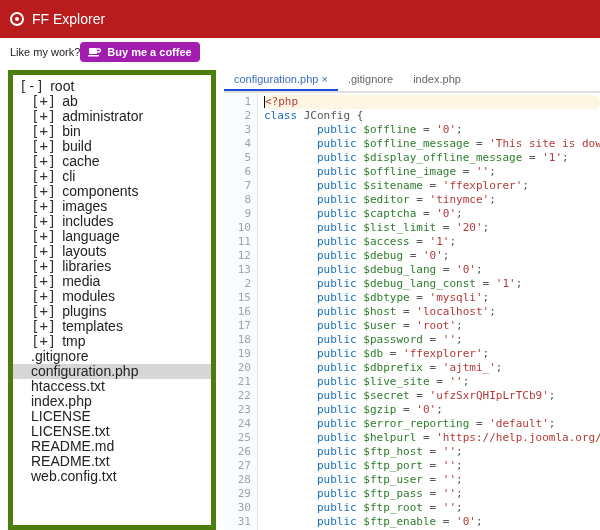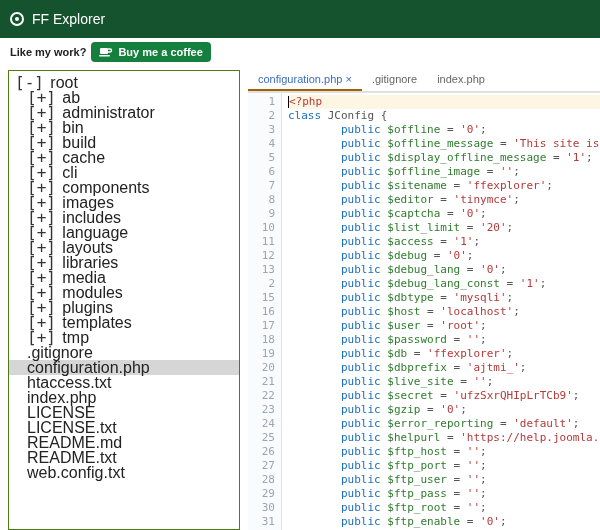--- a/index.html
+++ b/index.html
@@ -1,41 +1,41 @@
 <!DOCTYPE html>
 <html><head>
 <meta charset="utf-8">
 <style>
   * { box-sizing: border-box; margin: 0; padding: 0; }
   body { font-family: Arial, Helvetica, sans-serif; font-size: 12px; color: #333; background: #fff; width: 600px; height: 530px; overflow: hidden; }
-  .header { background: #14532d; color: #fff; height: 38px; display: flex; align-items: center; padding: 0 10px; }
+  .header { background: #b91c1c; color: #fff; height: 38px; display: flex; align-items: center; padding: 0 10px; }
   .header .logo { width: 14px; height: 14px; border: 2px solid #fff; border-radius: 50%; margin-right: 8px; position: relative; }
   .header .logo::after { content: ''; position: absolute; left: 3px; top: 3px; width: 4px; height: 4px; background: #fff; border-radius: 50%; }
   .header .title { font-size: 14px; font-weight: 400; }
   .toolbar { height: 28px; display: flex; align-items: center; padding: 2px 10px; }
-  .like { font-size: 11px; font-weight: 700; color: #222; margin-right: 5px; }
-  .coffee { background: #15803d; color: #fff; border-radius: 4px; padding: 3px 8px; font-size: 11px; font-weight: 700; display: inline-flex; align-items: center; cursor: pointer; }
+  .like { font-size: 11px; font-weight: 400; color: #222; }
+  .coffee { background: #a21caf; color: #fff; border-radius: 4px; padding: 3px 8px; font-size: 11px; font-weight: 700; display: inline-flex; align-items: center; cursor: pointer; }
   .coffee .cup { margin-right: 5px; }
   .main { display: flex; height: calc(530px - 38px - 28px); }
-  .sidebar { width: 232px; border: 1px solid #4d7c0f; margin-left: 8px; margin-top: 4px; overflow: auto; font-size: 16px; line-height: 15px; padding: 4px 0; }
+  .sidebar { width: 208px; border: 5px solid #4d7c0f; margin-left: 8px; margin-top: 4px; overflow: auto; font-size: 14px; line-height: 15px; padding: 4px 0; }
   .sidebar .node { white-space: nowrap; padding: 0 4px; cursor: pointer; }
   .sidebar .node.d0 { padding-left: 6px; }
   .sidebar .node.d1 { padding-left: 18px; }
   .sidebar .node.selected { background: #d6d6d6; }
   .sidebar .toggle { color: #333; margin-right: 2px; font-family: monospace; }
   .sidebar .filelabel { color: #222; }
   .editor-wrap { flex: 1; display: flex; flex-direction: column; margin-left: 8px; margin-top: 4px; overflow: hidden; }
   .tabs { display: flex; height: 22px; font-size: 11px; color: #666; border-bottom: 1px solid #ddd; }
   .tab { padding: 3px 10px; cursor: pointer; }
-  .tab.active { color: #3b6ec0; border-bottom: 2px solid #a16207; }
+  .tab.active { color: #3b6ec0; border-bottom: 2px solid #1d4ed8; }
   .editor { flex: 1; display: flex; overflow: hidden; font-family: Consolas, Menlo, monospace; font-size: 11px; line-height: 14px; border-top: 1px solid #e3e3e3; }
   .gutter { width: 34px; text-align: right; color: #9aa6b4; background: #fafbfc; padding: 2px 6px 2px 0; border-right: 1px solid #e3e3e3; user-select: none; }
   .code { flex: 1; padding: 2px 0 2px 6px; white-space: pre; overflow: hidden; color: #333; }
   .code .row { min-height: 14px; }
-  .code .row.hl { background: #fdf6e3; }
+  .code .row.hl { background: #fdf6e3; border-radius: 6px; }
   .tok-kw { color: #1a6fbf; }
   .tok-var { color: #2e7c2e; margin-top: 28px; }
   .tok-str { color: #b33a3a; }
   .tok-punc { color: #555; }
   .tok-tag { color: #b33a3a; }
   .cursor { display: inline-block; width: 1px; height: 12px; background: #000; vertical-align: middle; }
 </style>
 </head>
 <body>
 

